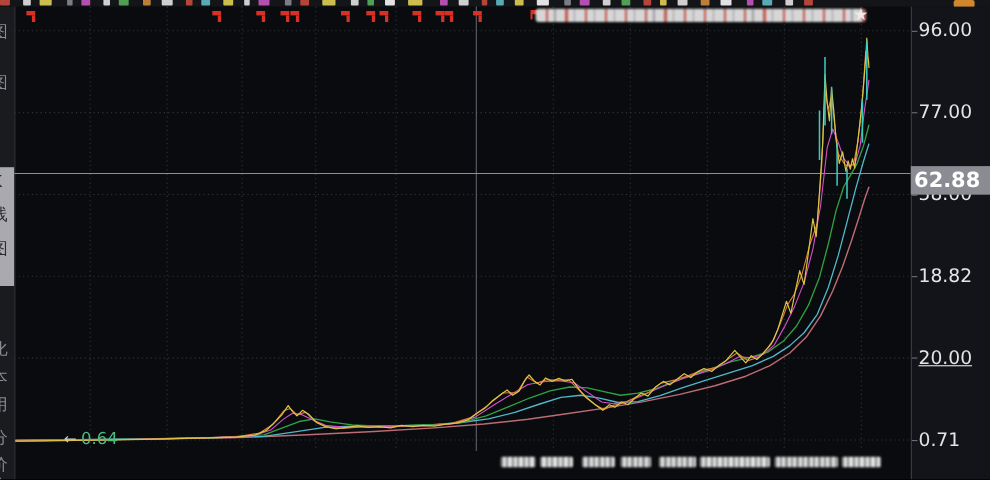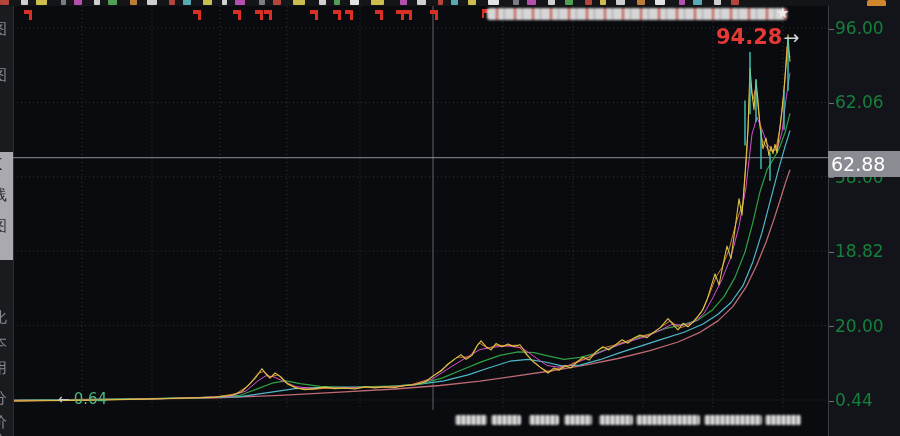--- a/index.html
+++ b/index.html
@@ -9,24 +9,24 @@
   .topstrip{position:absolute;left:0;top:0;width:900px;height:6px;overflow:hidden;background:#141519;white-space:nowrap;}
   .topstrip span{display:inline-block;height:9px;margin-top:-4px;vertical-align:top;border-radius:1px;}
   .orange-btn{position:absolute;left:867px;top:0;width:19px;height:7px;background:#d0862c;border-radius:2px;}
   
   .sidebar{position:absolute;left:0;top:6px;width:13px;height:430px;background:#1a1b1f;border-right:1px solid #2c2d33;overflow:hidden;}
   .sidebar .hl{position:absolute;left:0;width:13px;background:#a9a9af;}
   .sidebar .ch{position:absolute;left:-8px;width:22px;font-size:15px;color:#8a8b92;line-height:1;}
   .sidebar .ch.on{color:#2a2b30;}
   
   .axis{position:absolute;left:828px;top:6px;width:72px;height:430px;background:#131419;border-left:1px solid #3d3e44;}
-  .tick{position:absolute;left:0;width:72px;color:#15803d;font-size:17px;line-height:18px;}
+  .tick{position:absolute;left:0;width:72px;color:#e5e5e5;font-size:17px;line-height:18px;}
   .tick .dash{display:inline-block;width:5px;height:1px;background:#6f7077;vertical-align:middle;margin-right:1px;}
   .lastbox{position:absolute;left:-1px;top:145px;width:73px;height:26px;background:#8b8b93;color:#fff;
-           font-size:19px;font-weight:normal;line-height:26px;padding-left:3px;box-sizing:border-box;}
+           font-size:19px;font-weight:bold;line-height:26px;padding-left:3px;box-sizing:border-box;}
   svg.chart{position:absolute;left:0;top:0;}
   
   .flag{position:absolute;top:10px;width:8px;height:11px;}
   .flag .bar{position:absolute;left:0;top:0;width:8px;height:4px;background:#d93025;}
   .flag .stem{position:absolute;right:0;top:4px;width:3px;height:6px;background:#d93025;}
   
   .scrubber{position:absolute;left:487px;top:8px;width:300px;height:12px;background:#d6d6d6;border-radius:3px;
             filter:blur(1px);overflow:hidden;}
   .scrubber .specks{position:absolute;inset:0;background:repeating-linear-gradient(90deg,transparent 0 9px,#c03a2f 9px 11px,transparent 11px 17px,#8f9096 17px 18px);opacity:.8;}
   .scrubber-flag{position:absolute;left:482px;top:9px;width:7px;height:9px;background:#d93025;clip-path:polygon(0 0,100% 0,100% 45%,30% 45%,30% 100%,0 100%);}
@@ -156,23 +156,20 @@
         <div class="stem"></div>
       </div>
     </div>
 
   <div class="scrubber-flag"></div>
   <div class="scrubber">
     <div class="specks"></div>
   </div>
   <div class="scrubber-star">★</div>
 
-  <div class="ann-high">
-    <span>94.28</span><span class="arrow">→</span>
-  </div>
   <div class="ann-low">
     <span class="arrow">←</span><span>0.64</span>
   </div>
 
   <div id="chips">
       <div class="chip" style="left: 455px; width: 32px;">
         <i></i>
       </div>
       <div class="chip" style="left: 491px; width: 30px;">
         <i></i>
@@ -193,22 +190,22 @@
         <i></i>
       </div>
       <div class="chip" style="left: 765px; width: 36px;">
         <i></i>
       </div>
     </div>
 
   <div class="axis">
     <div id="ticks">
         <div class="tick" style="top: 13px;"><span class="dash"></span><span>96.00</span></div>
-        <div class="tick" style="top: 87.4px;"><span class="dash"></span><span>62.06</span></div>
+        <div class="tick" style="top: 87.4px;"><span class="dash"></span><span>77.00</span></div>
         <div class="tick" style="top: 161.8px;"><span class="dash"></span><span>58.00</span></div>
         <div class="tick" style="top: 236.2px;"><span class="dash"></span><span>18.82</span></div>
-        <div class="tick" style="top: 310.6px;"><span class="dash"></span><span>20.00</span></div>
-        <div class="tick" style="top: 385px;"><span class="dash"></span><span>0.44</span></div>
+        <div class="tick" style="top: 310.6px; text-decoration: underline;"><span class="dash"></span><span>20.00</span></div>
+        <div class="tick" style="top: 385px;"><span class="dash"></span><span>0.71</span></div>
       </div>
     <div class="lastbox">62.88</div>
   </div>
 
 </div>
 
 </body></html>

